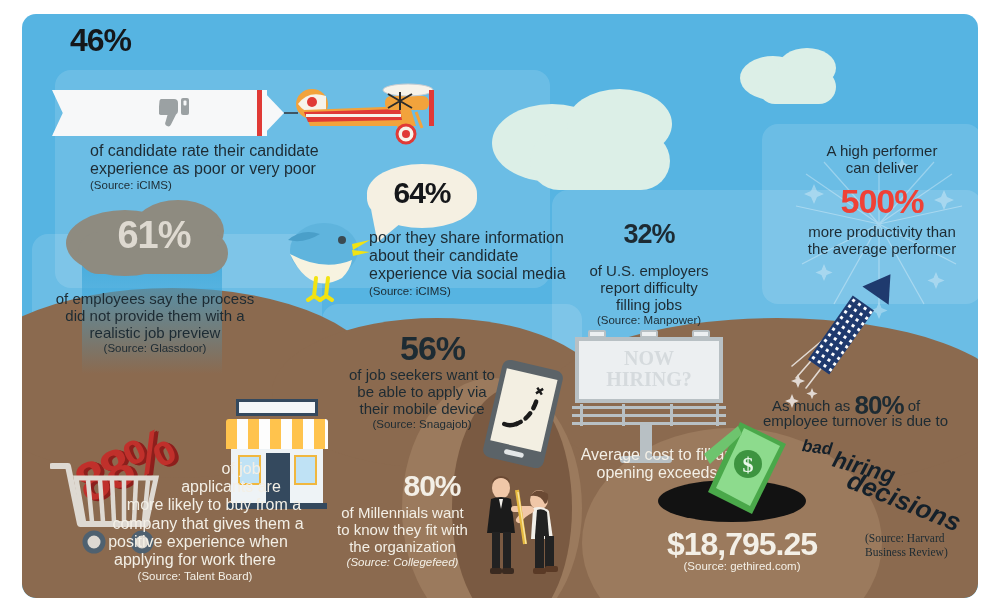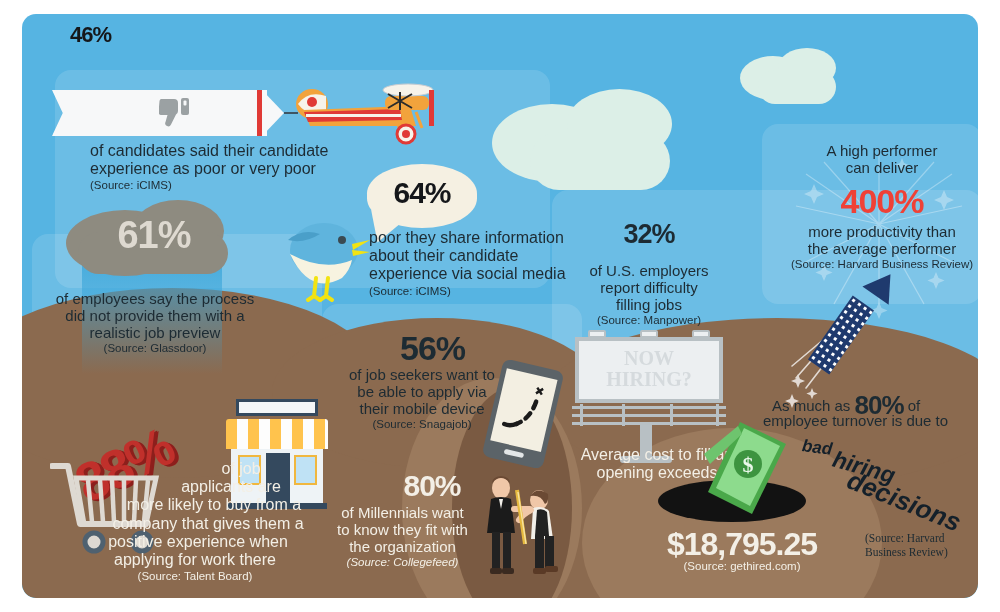--- a/index.html
+++ b/index.html
@@ -26,21 +26,21 @@
   .block{position:absolute;}
   .big{font-weight:bold;letter-spacing:-1px;}
   .body-txt{line-height:1.14;}
   .src{font-size:11.5px;}
   .dark{color:#1d2b33;}
   .light{color:#f3efe6;}
 
   
   .banner{position:absolute;left:30px;top:76px;width:215px;height:46px;background:#f7f8f9;
     clip-path:polygon(0 0,100% 0,100% 100%,0 100%,5% 50%);box-shadow:0 1px 2px rgba(0,0,0,.18);}
-  .banner-num{position:absolute;left:48px;top:8px;font-size:22px;font-weight:bold;color:#15171a;letter-spacing:-1px;}
+  .banner-num{position:absolute;left:48px;top:8px;font-size:32px;font-weight:bold;color:#15171a;letter-spacing:-1px;}
   .banner-stripe{position:absolute;left:235px;top:76px;width:5px;height:46px;background:#e03a36;}
   .banner-tip{position:absolute;left:240px;top:76px;width:0;height:0;border-top:23px solid transparent;border-bottom:23px solid transparent;border-left:22px solid #f7f8f9;}
   .thumbdown{position:absolute;left:137px;top:82px;width:34px;height:33px;}
 
   
   .bubble{position:absolute;left:345px;top:150px;width:110px;height:64px;background:#f5f0e2;border-radius:50%/46%;}
   .bubble-tail{position:absolute;left:345px;top:200px;width:0;height:0;border-left:14px solid transparent;border-right:22px solid transparent;border-top:30px solid #f5f0e2;transform:rotate(14deg);}
   .bubble-num{position:absolute;left:355px;top:162px;width:90px;text-align:center;font-size:30px;font-weight:bold;color:#15171a;letter-spacing:-1px;}
 
   
@@ -149,21 +149,21 @@
   <div class="banner-num">46%</div>
   <div class="thumbdown">
     <svg width="34" height="33" viewBox="0 0 34 33">
       <path d="M2 3 h13 a4 4 0 0 1 4 4 v8 a4 4 0 0 1 -2 3.5 l-5 10 a3 3 0 0 1 -5.5 -2.5 l2 -7 h-6.5 a2.5 2.5 0 0 1 -2.5 -3 l1 -11 a2.5 2.5 0 0 1 1.5 -2z" fill="#9ba1a3"></path>
       <rect x="22" y="2" width="8" height="17" rx="2" fill="#9ba1a3"></rect>
       <rect x="24.5" y="4.5" width="3" height="5" rx="1" fill="#f7f8f9"></rect>
     </svg>
   </div>
 
   <div class="block body-txt dark" style="left:68px;top:128px;width:260px;font-size:16px;">
-    <div>of candidates said their candidate</div>
+    <div>of candidate rate their candidate</div>
     <div>experience as poor or very poor</div>
     <div class="src" style="margin-top:1px;">(Source: iCIMS)</div>
   </div>
 
   <div class="bird">
     <svg width="92" height="92" viewBox="0 0 92 92">
       <ellipse cx="44" cy="40" rx="34" ry="27" fill="#5fb4dd"></ellipse>
       <path d="M10 44 Q30 86 62 68 Q70 60 72 50 Q44 62 10 44Z" fill="#f7f3e0"></path>
       <path d="M8 30 Q22 18 40 24 Q24 34 8 30Z" fill="#4a9fc9"></path>
       <circle cx="62" cy="30" r="4" fill="#3a4a52"></circle>
@@ -263,25 +263,24 @@
         <path d="M40 120 l2.5 6 6 2.5 -6 2.5 -2.5 6 -2.5-6 -6-2.5 6-2.5z"></path>
         <path d="M95 158 l2.5 6 6 2.5 -6 2.5 -2.5 6 -2.5-6 -6-2.5 6-2.5z"></path>
         <path d="M118 14 l2 5 5 2 -5 2 -2 5 -2-5 -5-2 5-2z"></path>
       </g>
     </svg>
   </div>
   <div class="block body-txt dark" style="left:760px;top:128px;width:200px;text-align:center;font-size:15px;">
     <div>A high performer</div>
     <div>can deliver</div>
   </div>
-  <div class="block big" style="left:760px;top:168px;width:200px;text-align:center;font-size:34px;color:#ef4136;">400%</div>
+  <div class="block big" style="left:760px;top:168px;width:200px;text-align:center;font-size:34px;color:#ef4136;">500%</div>
   <div class="block body-txt dark" style="left:748px;top:209px;width:224px;text-align:center;font-size:15px;">
     <div>more productivity than</div>
     <div>the average performer</div>
-    <div class="src" style="margin-top:1px;">(Source: Harvard Business Review)</div>
   </div>
 
   <div style="position:absolute;left:760px;top:300px;width:100px;height:100px;opacity:.75;">
     <svg width="100" height="100" viewBox="0 0 100 100">
       <g stroke="#ffffff" stroke-width="1.6" stroke-linecap="round">
         <line x1="56" y1="16" x2="14" y2="64"></line>
             <line x1="64" y1="22" x2="24" y2="74"></line>
         <line x1="48" y1="20" x2="10" y2="52"></line>
       </g>
       <g fill="#ffffff">

